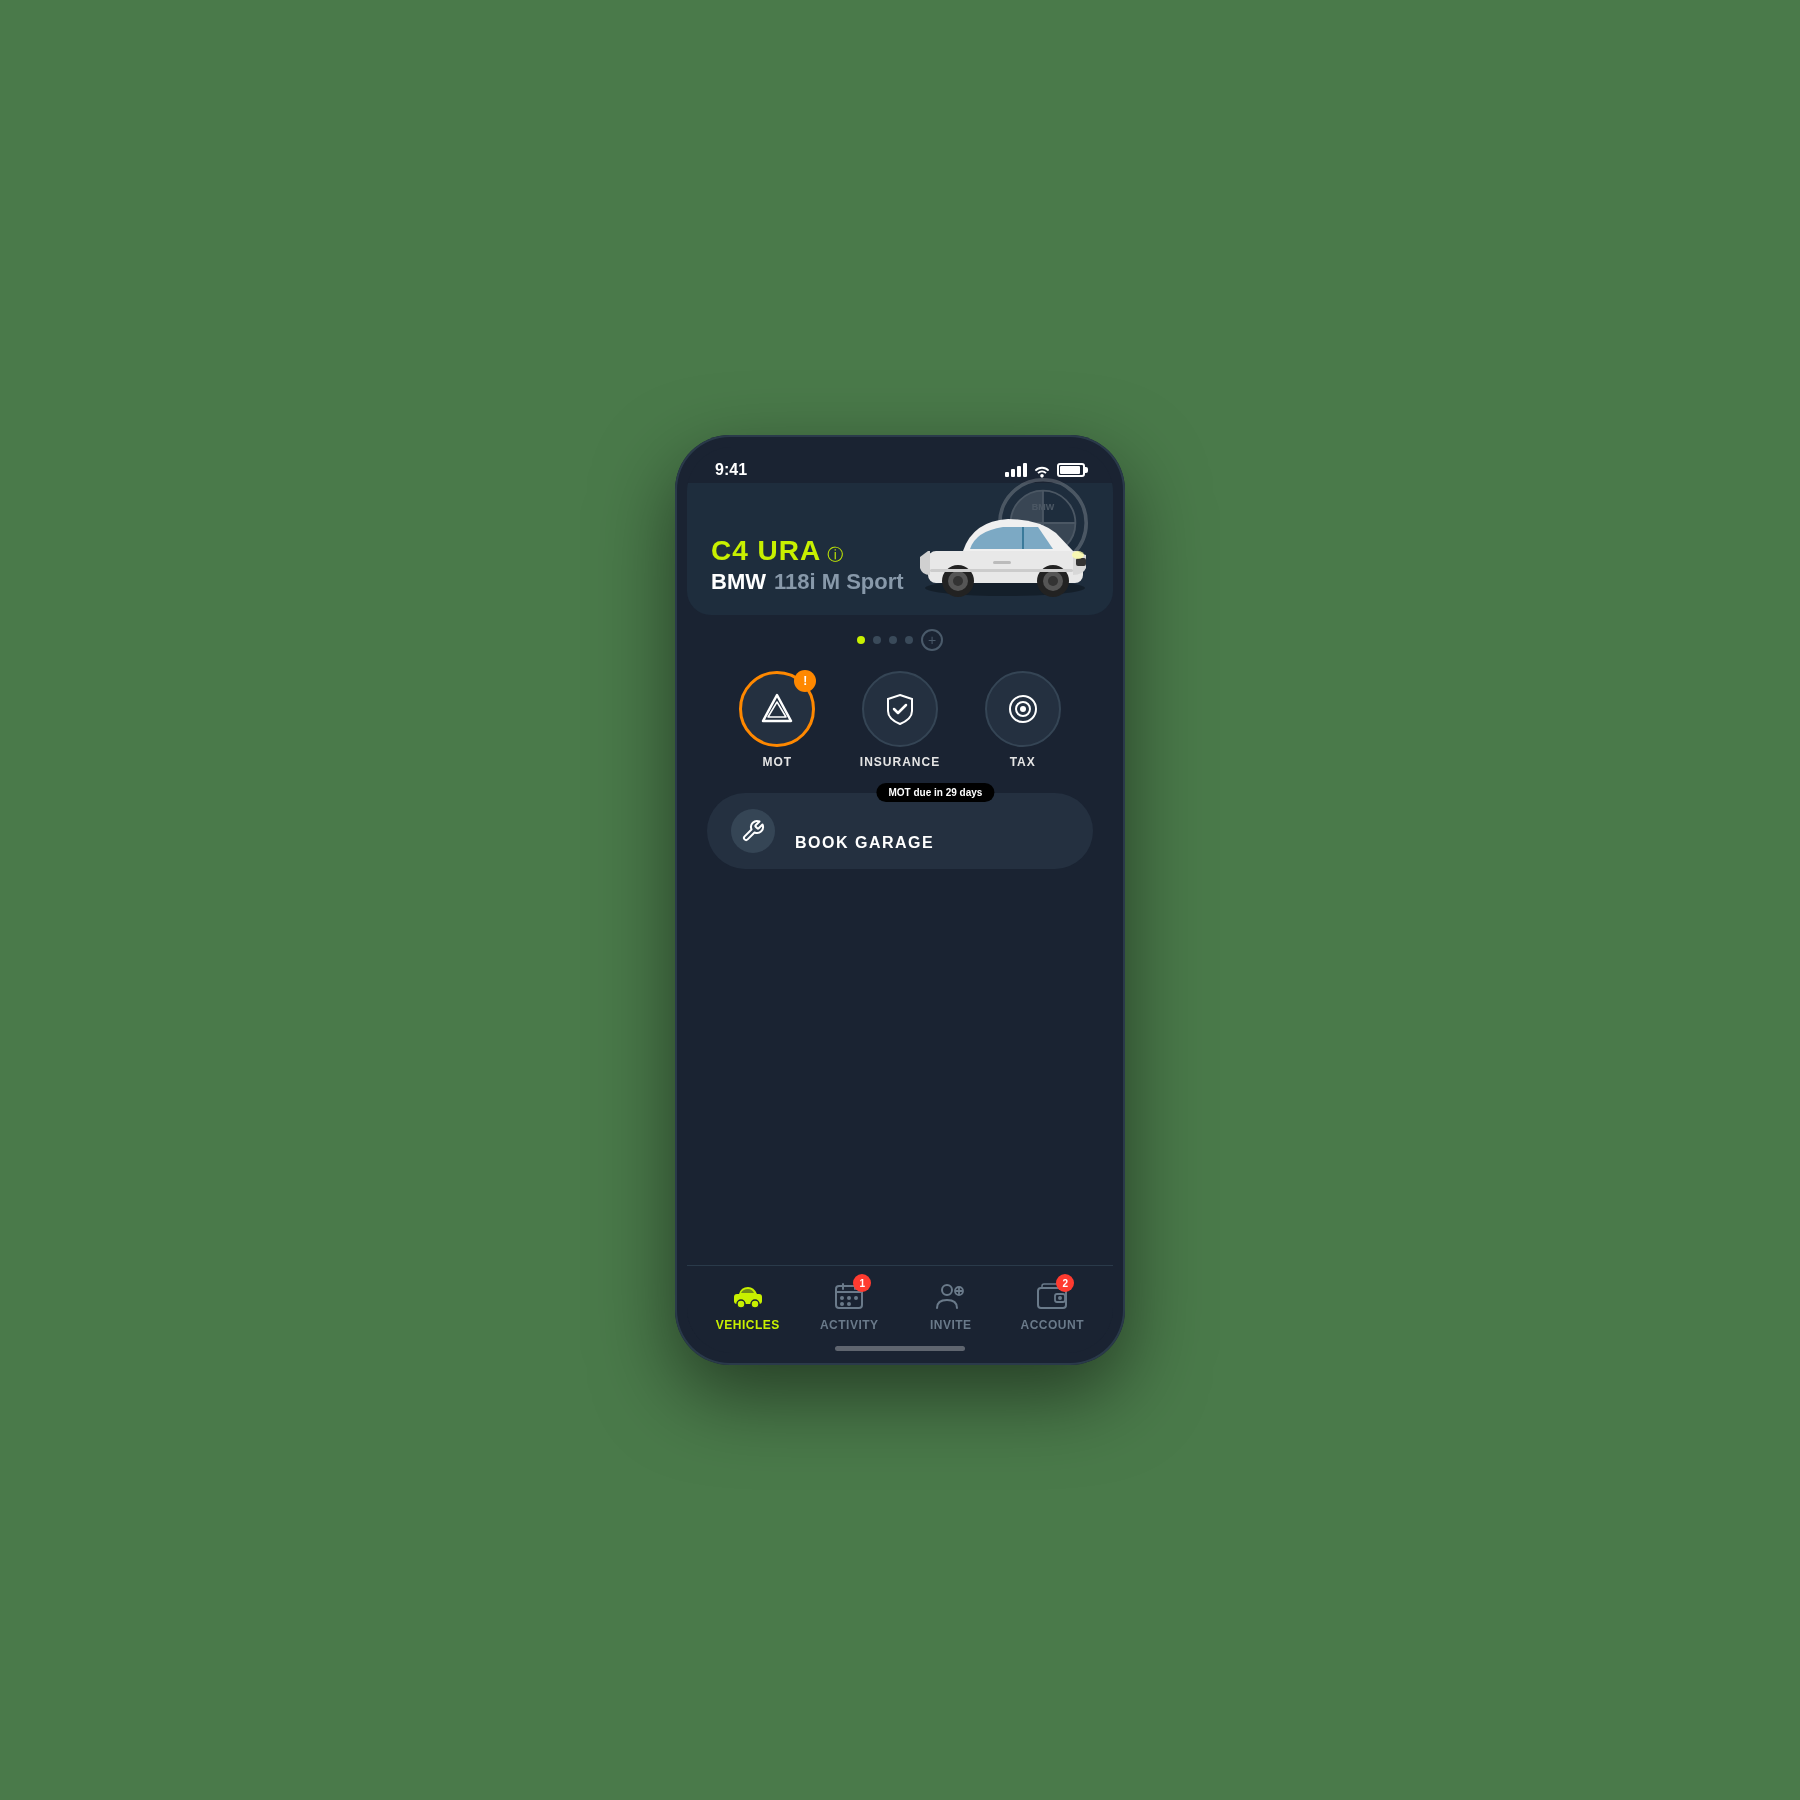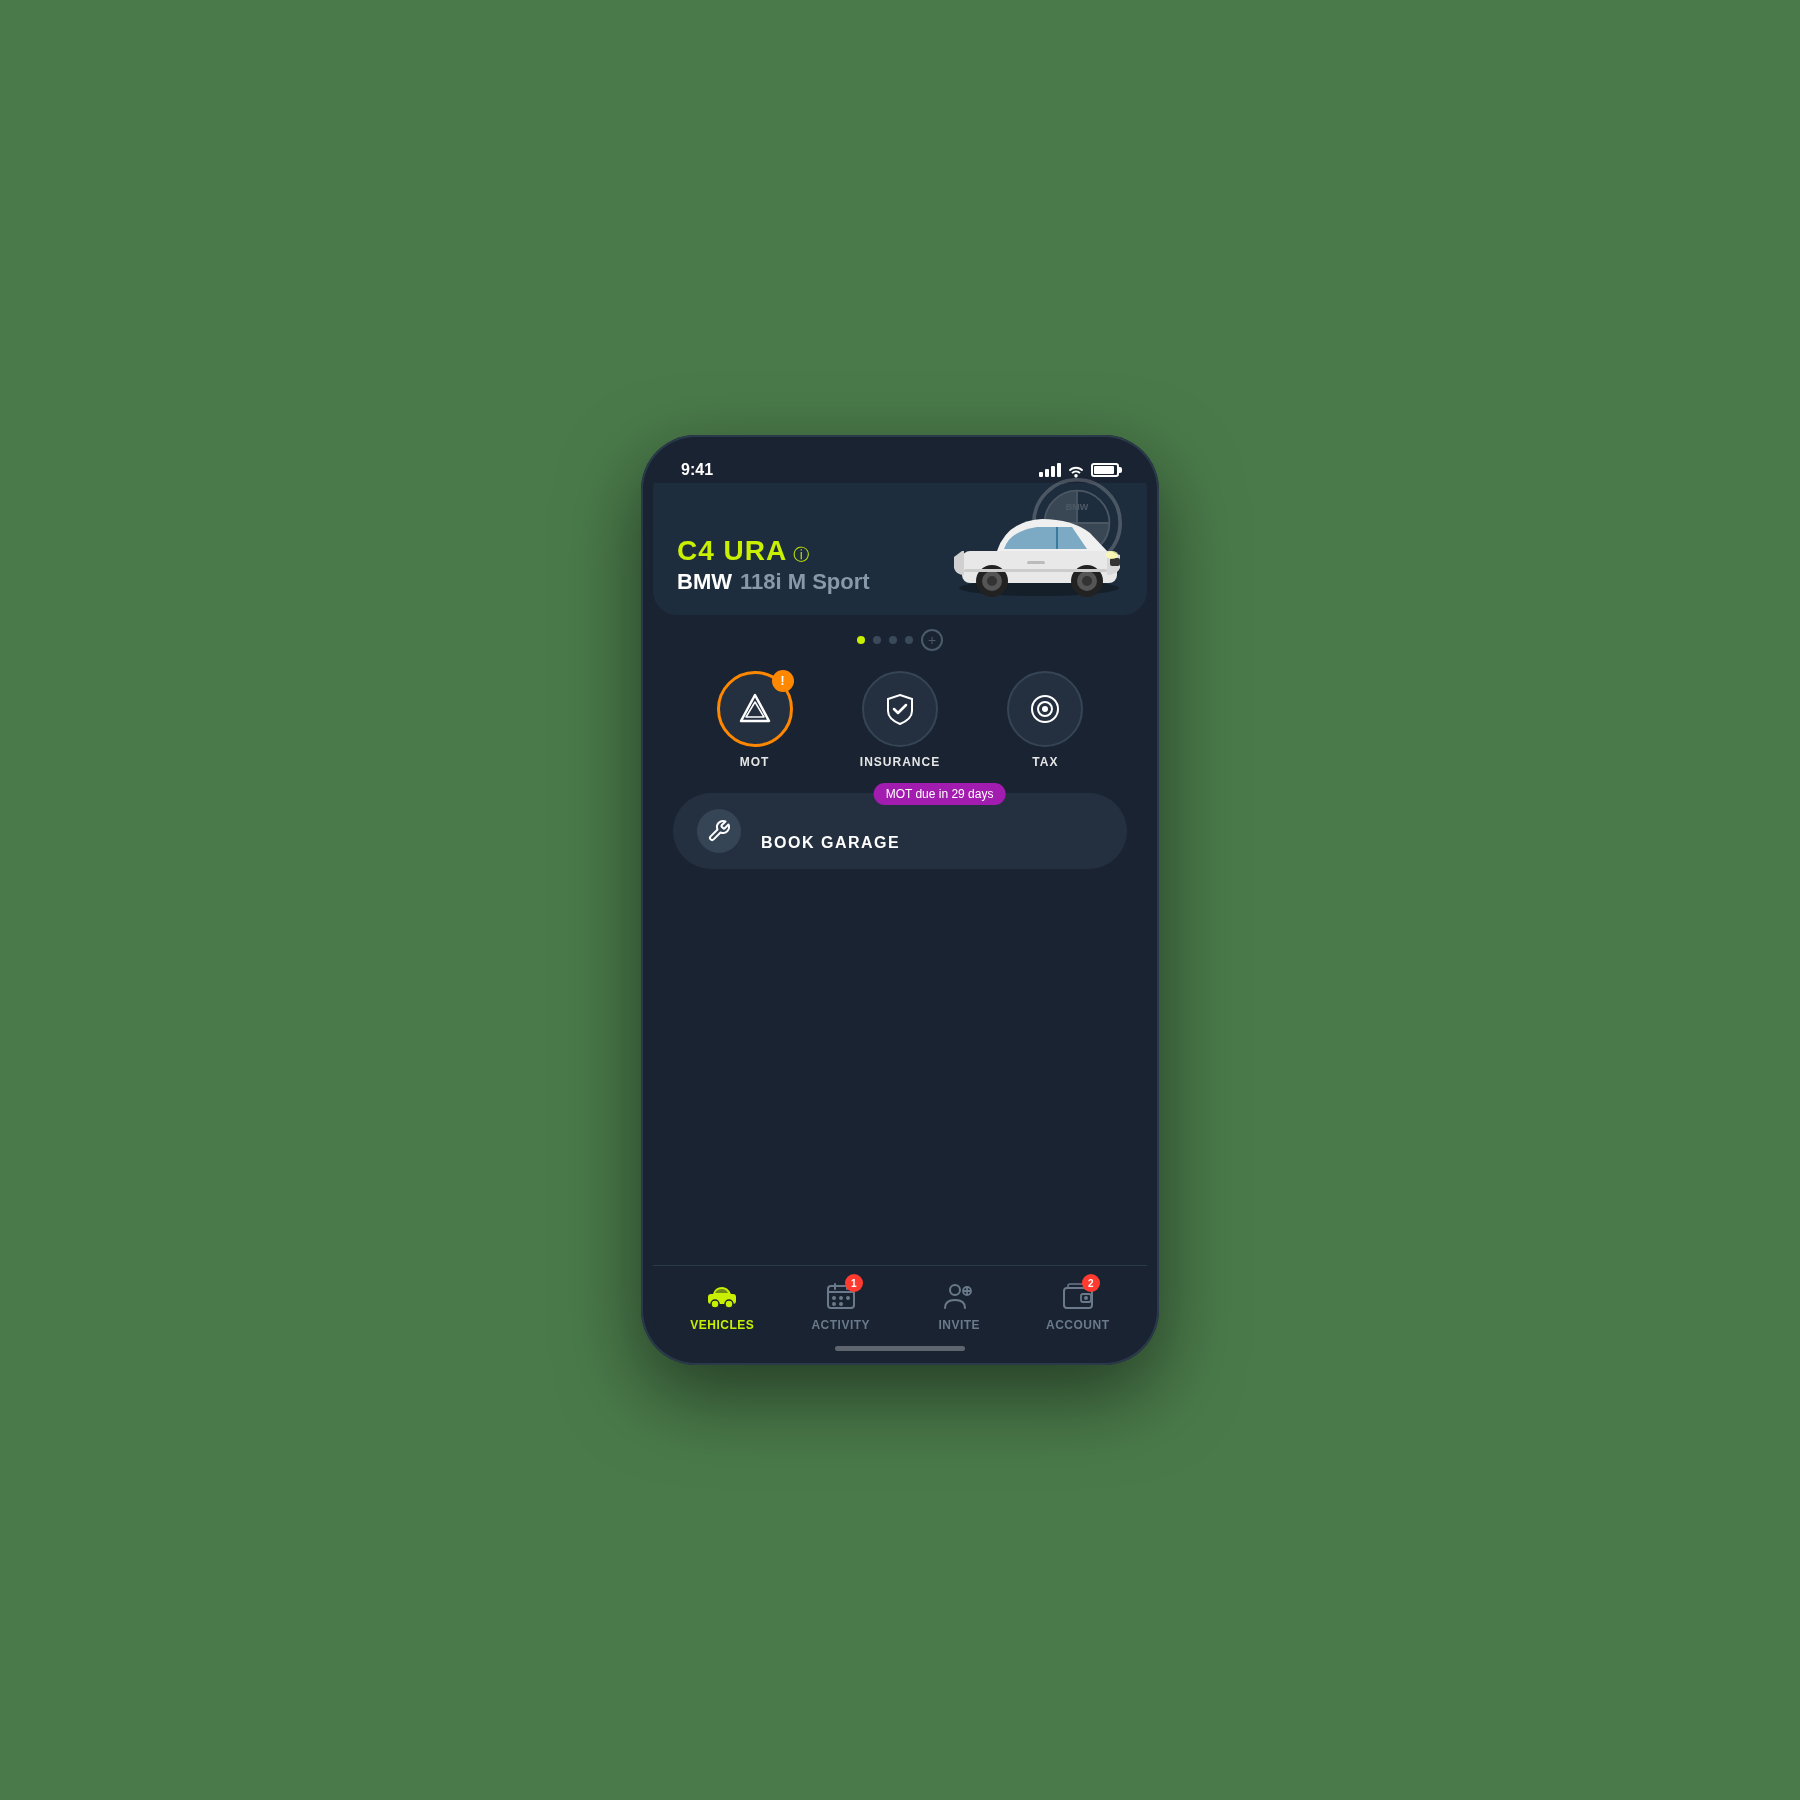--- a/index.html
+++ b/index.html
@@ -8,21 +8,21 @@
       width: 1800px;
       height: 1800px;
       background: #4a7a4a;
       display: flex;
       align-items: center;
       justify-content: center;
       font-family: -apple-system, BlinkMacSystemFont, 'Segoe UI', sans-serif;
     }
 
     .phone-outer {
-      width: 518px;
+      width: 450px;
       height: 930px;
       background: #1a2332;
       border-radius: 55px;
       padding: 12px;
       box-shadow: 0 30px 80px rgba(0,0,0,0.5), inset 0 0 0 2px #2a3a4a;
       position: relative;
     }
 
     .phone-inner {
       width: 100%;
@@ -288,24 +288,24 @@
       letter-spacing: 1.5px;
       text-transform: uppercase;
       margin-top: 24px;
     }
 
     .mot-badge {
       position: absolute;
       top: -10px;
       left: 50%;
       transform: translateX(-20%);
-      background: #a21caf;
+      background: #000000;
       color: white;
-      font-size: 12px;
-      font-weight: 400;
+      font-size: 10px;
+      font-weight: 700;
       padding: 4px 12px;
       border-radius: 20px;
       white-space: nowrap;
     }
 
     
     .bottom-nav {
       background: #1a2332;
       border-top: 1px solid #2a3a4a;
       display: flex;

